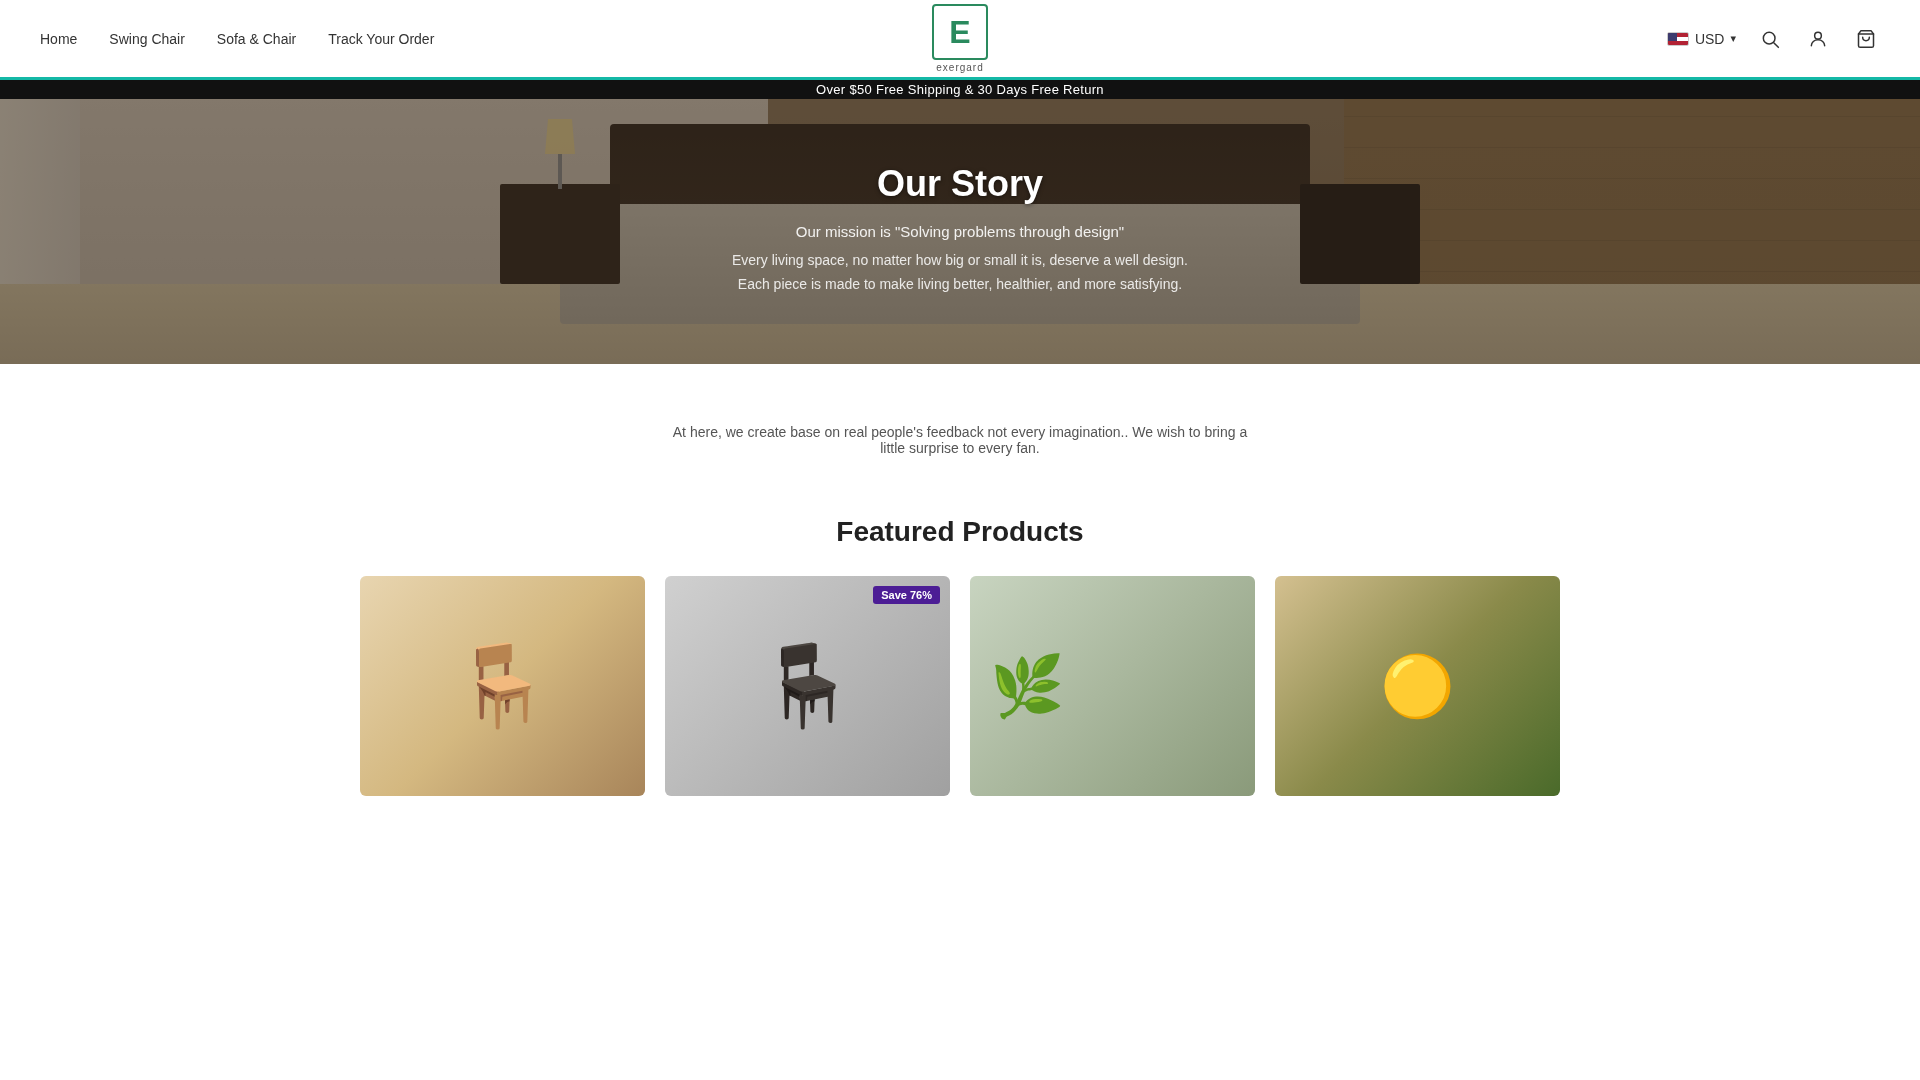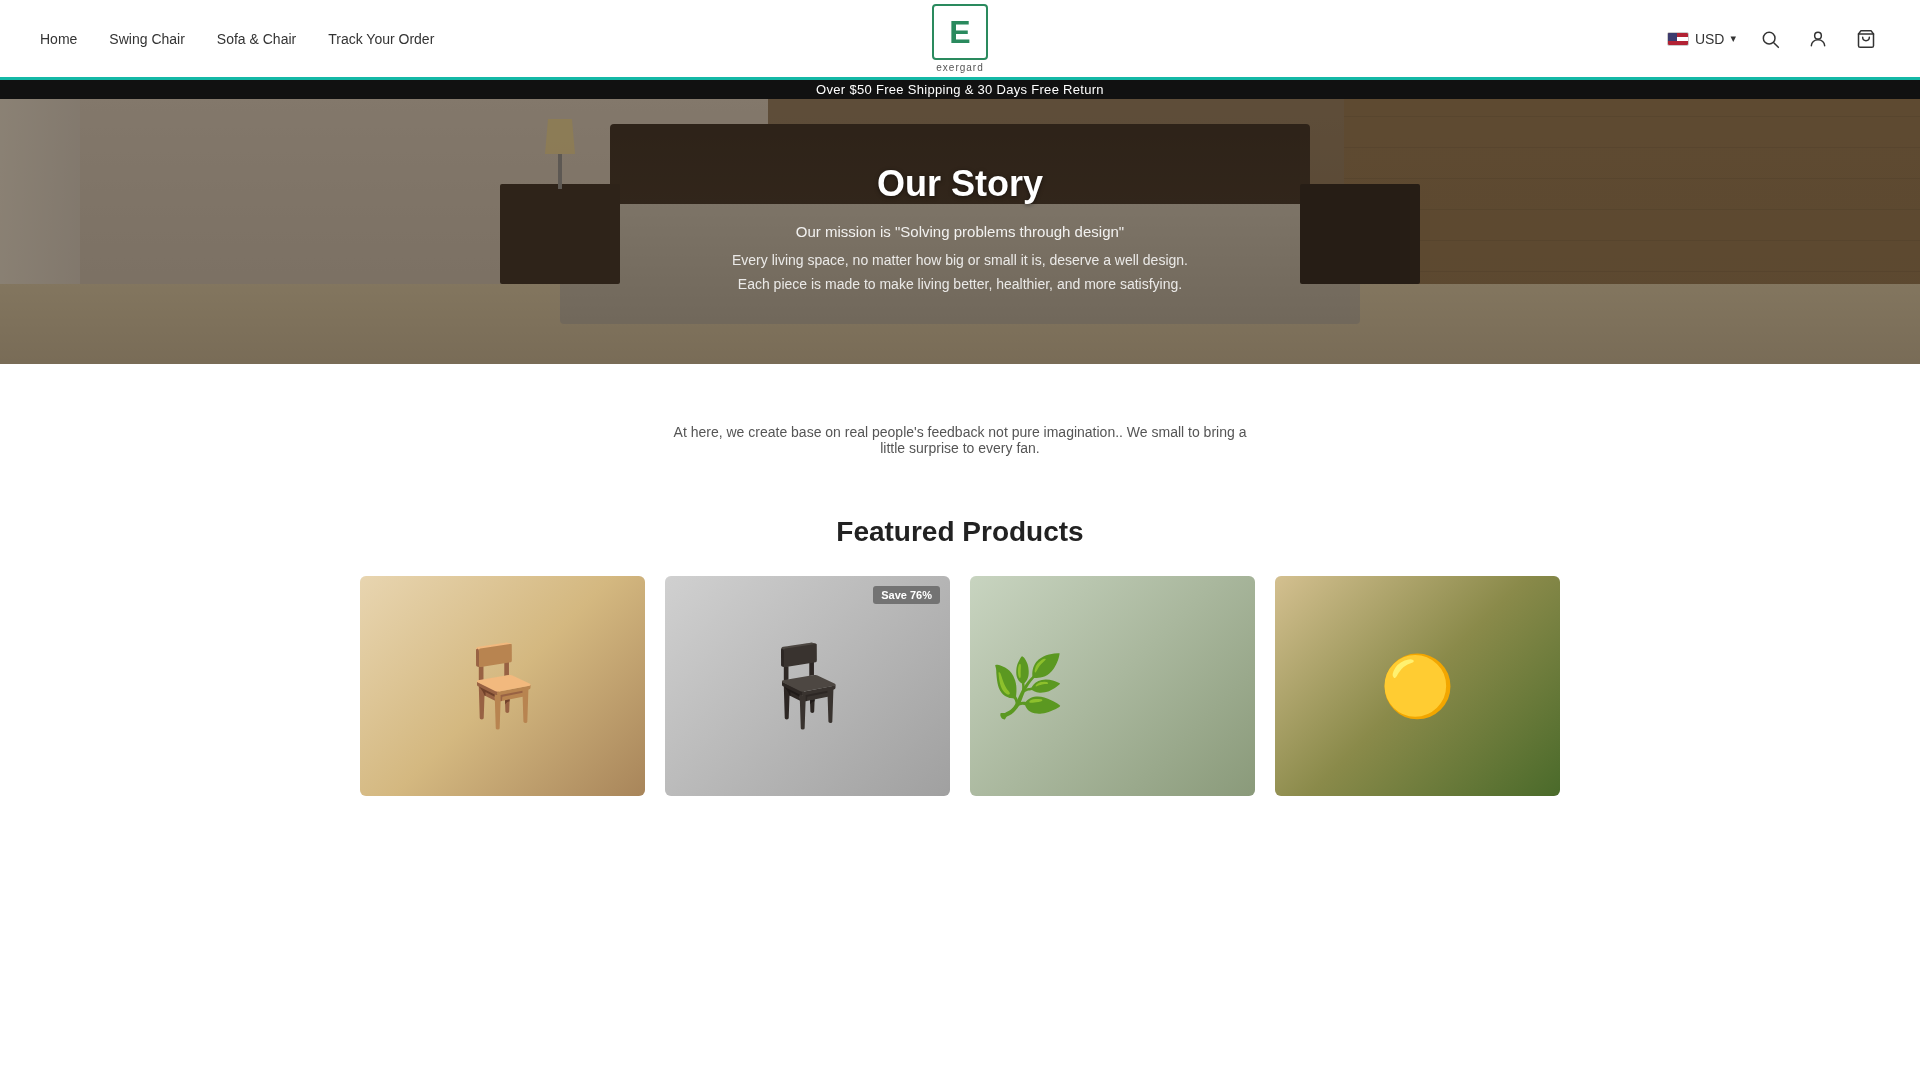--- a/index.html
+++ b/index.html
@@ -336,21 +336,21 @@
       background: linear-gradient(135deg, #d4c090 0%, #8a8a4a 50%, #4a6a2a 100%);
     }
     .product-img-4::before {
       content: '🟡';
       font-size: 60px;
     }
     .save-badge {
       position: absolute;
       top: 10px;
       right: 10px;
-      background: #737373;
+      background: #4c1d95;
       color: #fff;
       font-size: 11px;
       font-weight: 600;
       padding: 3px 8px;
       border-radius: 3px;
     }
 
     
     .svg-icon {
       width: 20px;
@@ -432,21 +432,21 @@
   <div class="hero-overlay"></div>
   <div class="hero-content">
     <h1 class="hero-title">Our Story</h1>
     <p class="hero-mission">Our mission is "Solving problems through design"</p>
     <p class="hero-desc1">Every living space, no matter how big or small it is, deserve a well design.</p>
     <p class="hero-desc2">Each piece is made to make living better, healthier, and more satisfying.</p>
   </div>
 </section>
 
 <section class="inspired-section">
-  <p class="inspired-desc">At here, we create base on real people's feedback not pure imagination.. We small to bring a little surprise to every fan.</p>
+  <p class="inspired-desc">At here, we create base on real people's feedback not every imagination.. We wish to bring a little surprise to every fan.</p>
 </section>
 
 <section class="featured-section">
   <h2 class="featured-title">Featured Products</h2>
   <div class="products-grid">
 
     <div class="product-card">
       <div class="product-img product-img-1"></div>
     </div>
 

